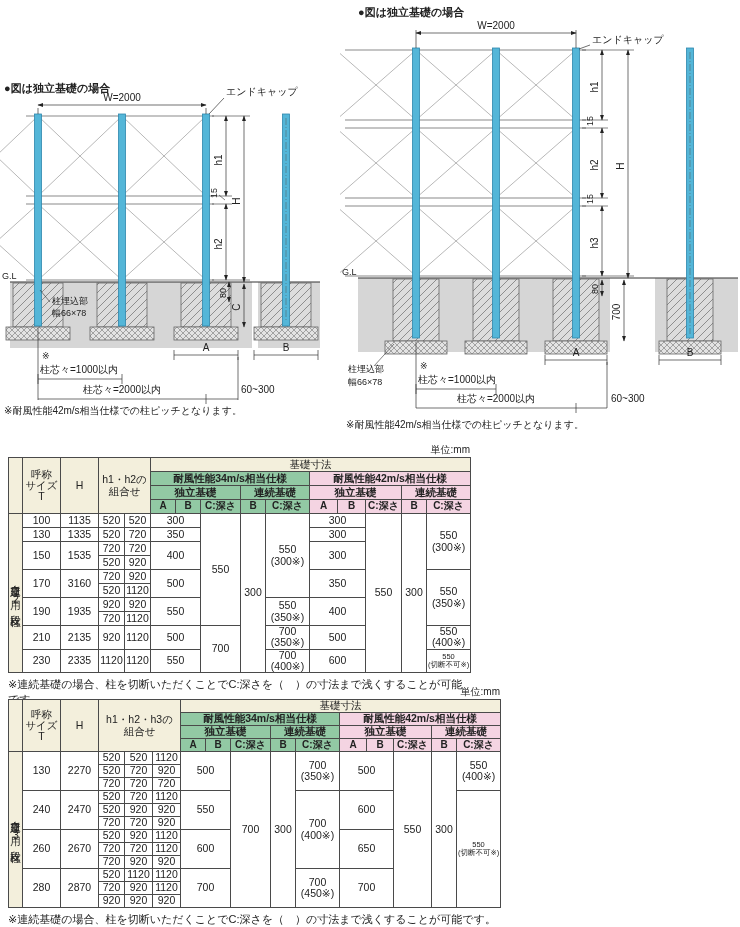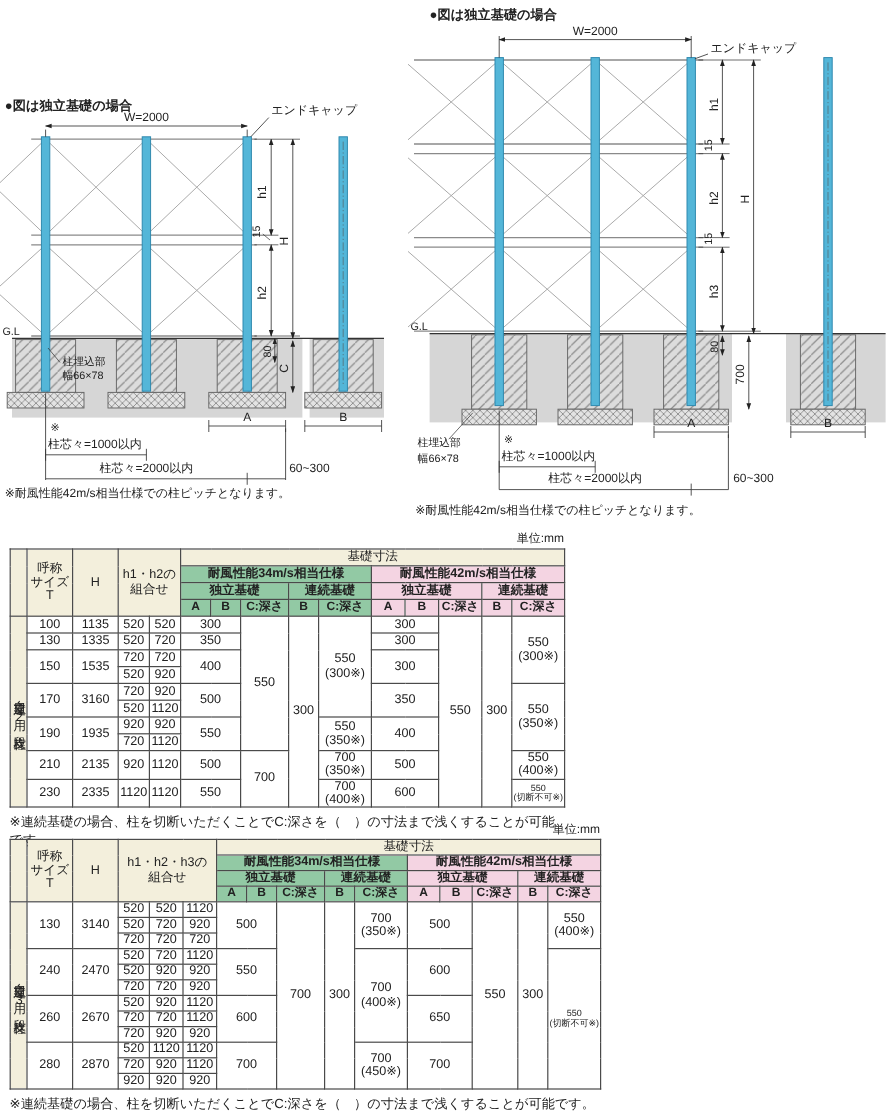--- a/index.html
+++ b/index.html
@@ -510,21 +510,21 @@
           <td class="p">A</td>
           <td class="p">B</td>
           <td class="p">C:深さ</td>
           <td class="p">B</td>
           <td class="p">C:深さ</td>
         </tr>
 
         <tr>
           <td class="vert" rowspan="12"><span>自立建て用3段支柱</span></td>
           <td rowspan="3">130</td>
-          <td rowspan="3">3140</td>
+          <td rowspan="3">2270</td>
           <td>520</td>
           <td>520</td>
           <td>1120</td>
           <td colspan="2" rowspan="3">500</td>
           <td rowspan="12">700</td>
           <td rowspan="12">300</td>
           <td rowspan="3">700
 (350※)</td>
           <td colspan="2" rowspan="3">500</td>
           <td rowspan="12">550</td>

